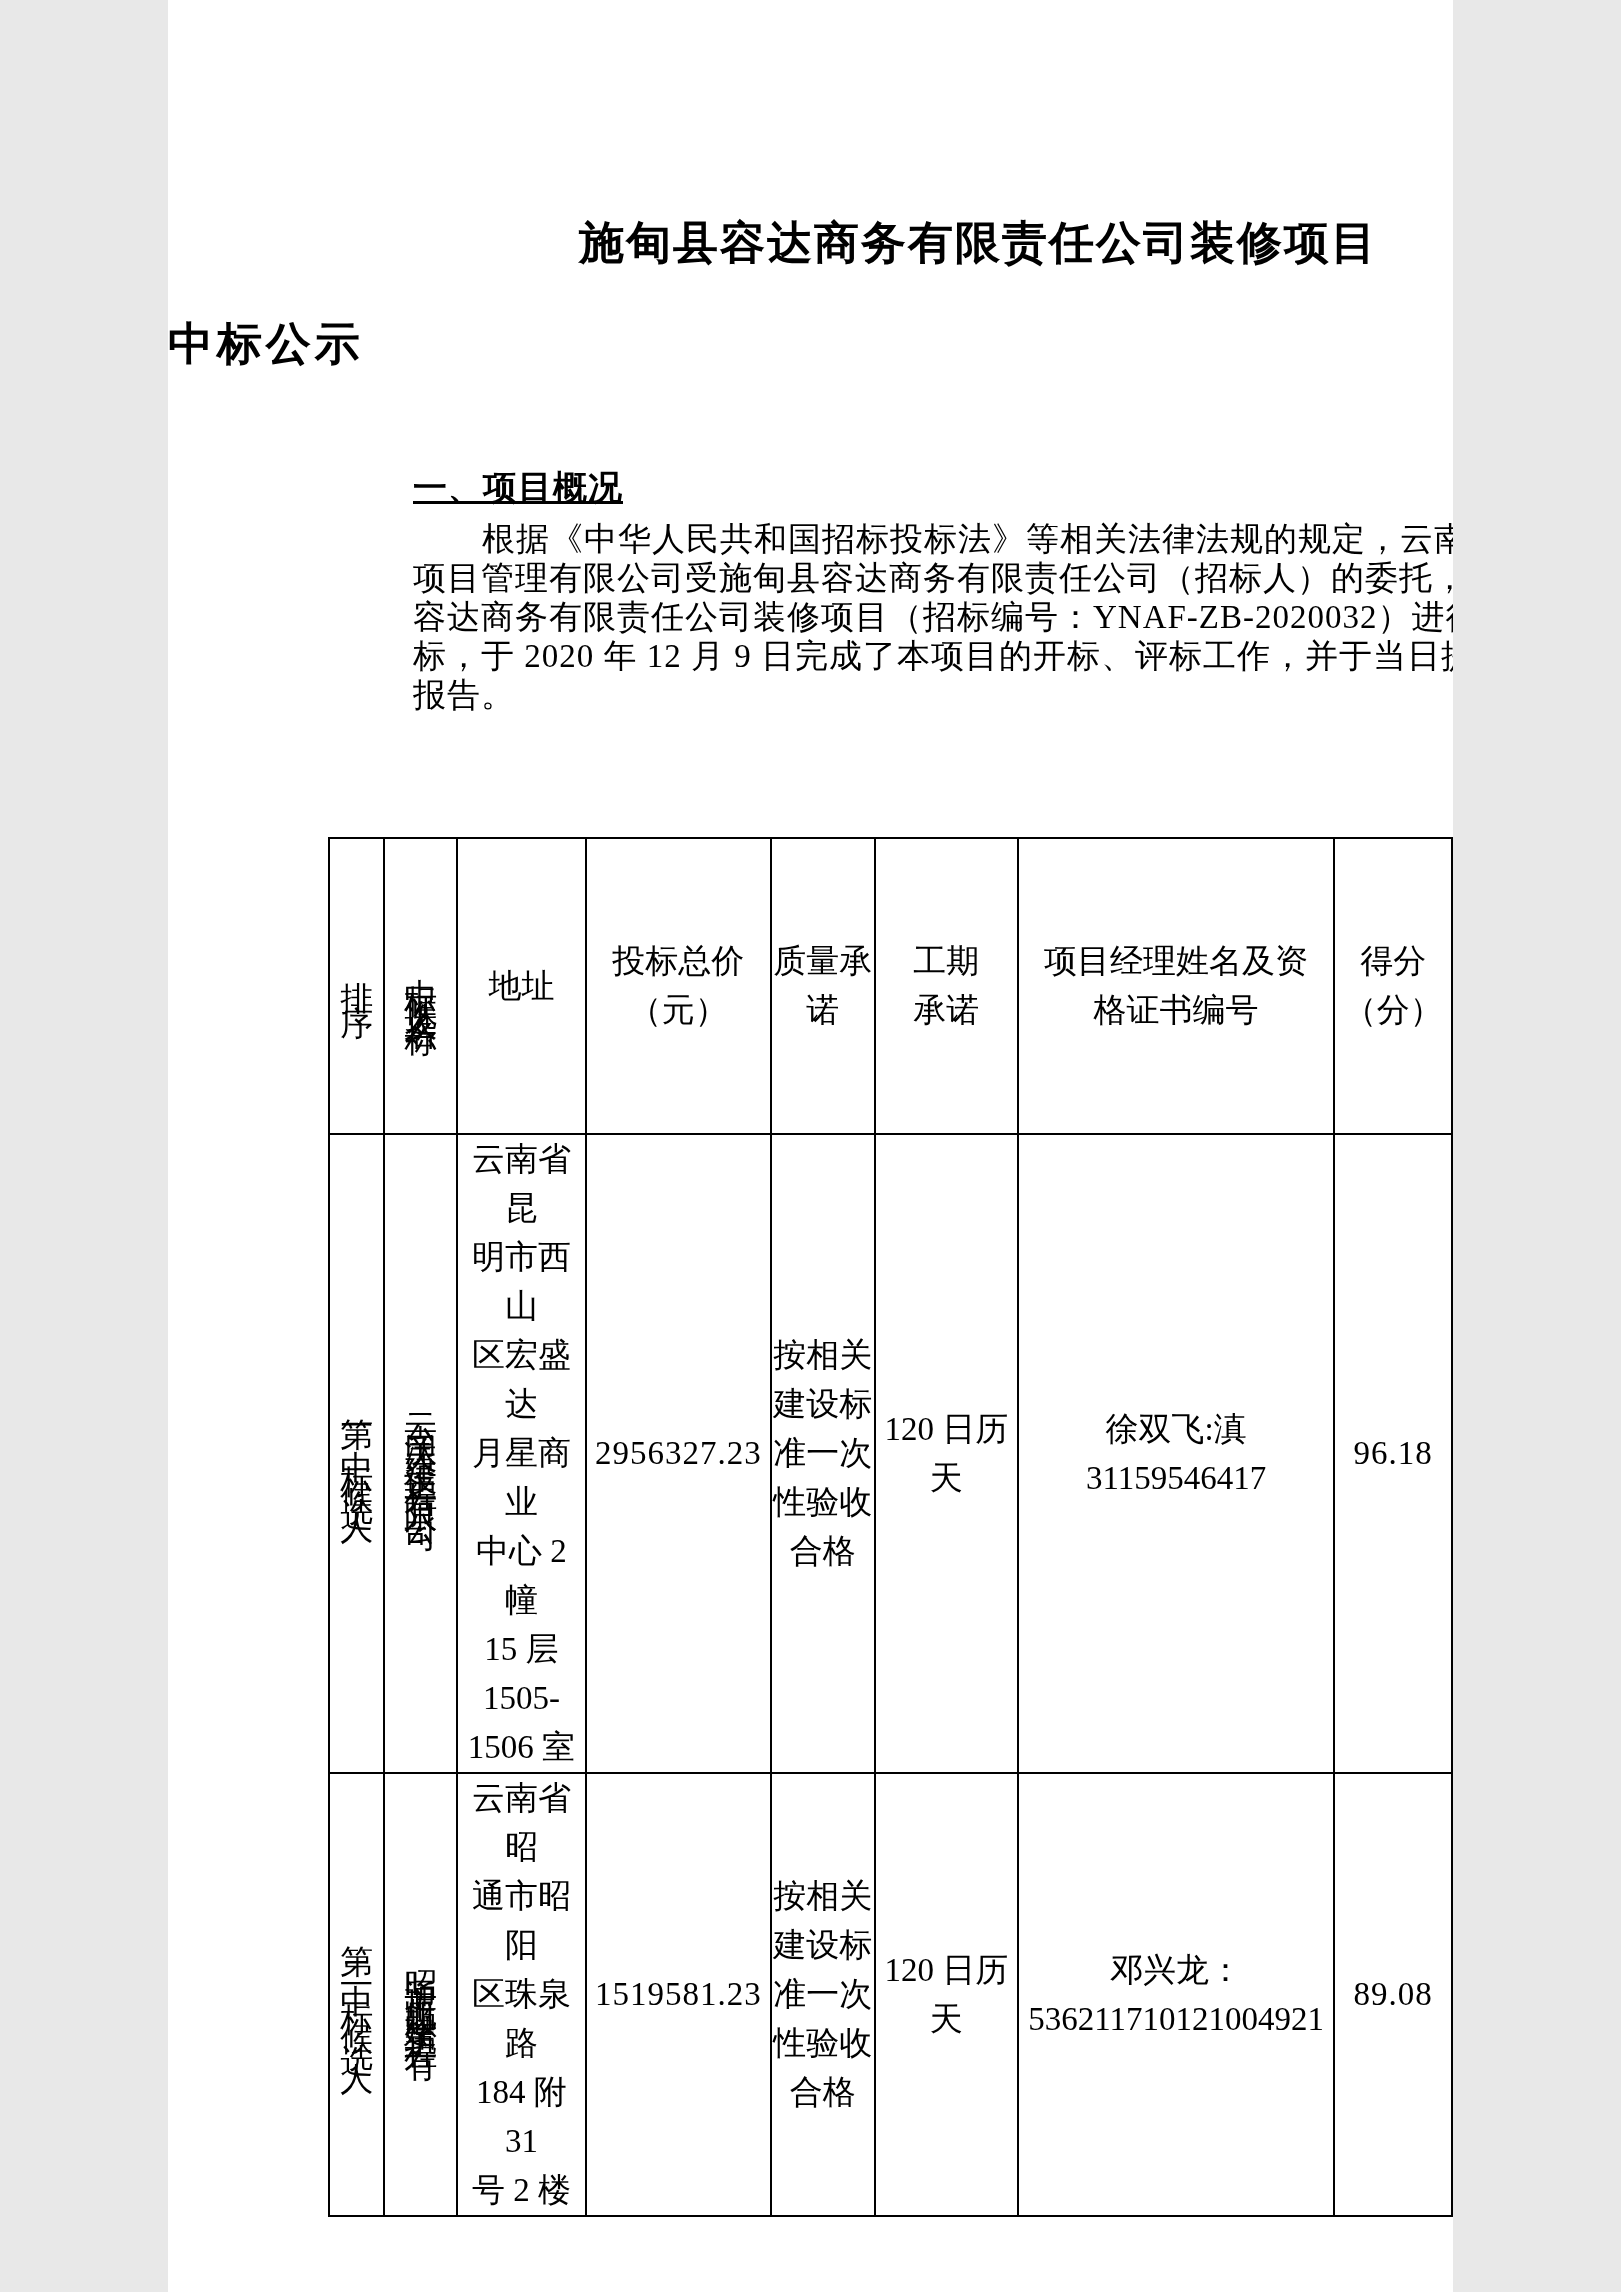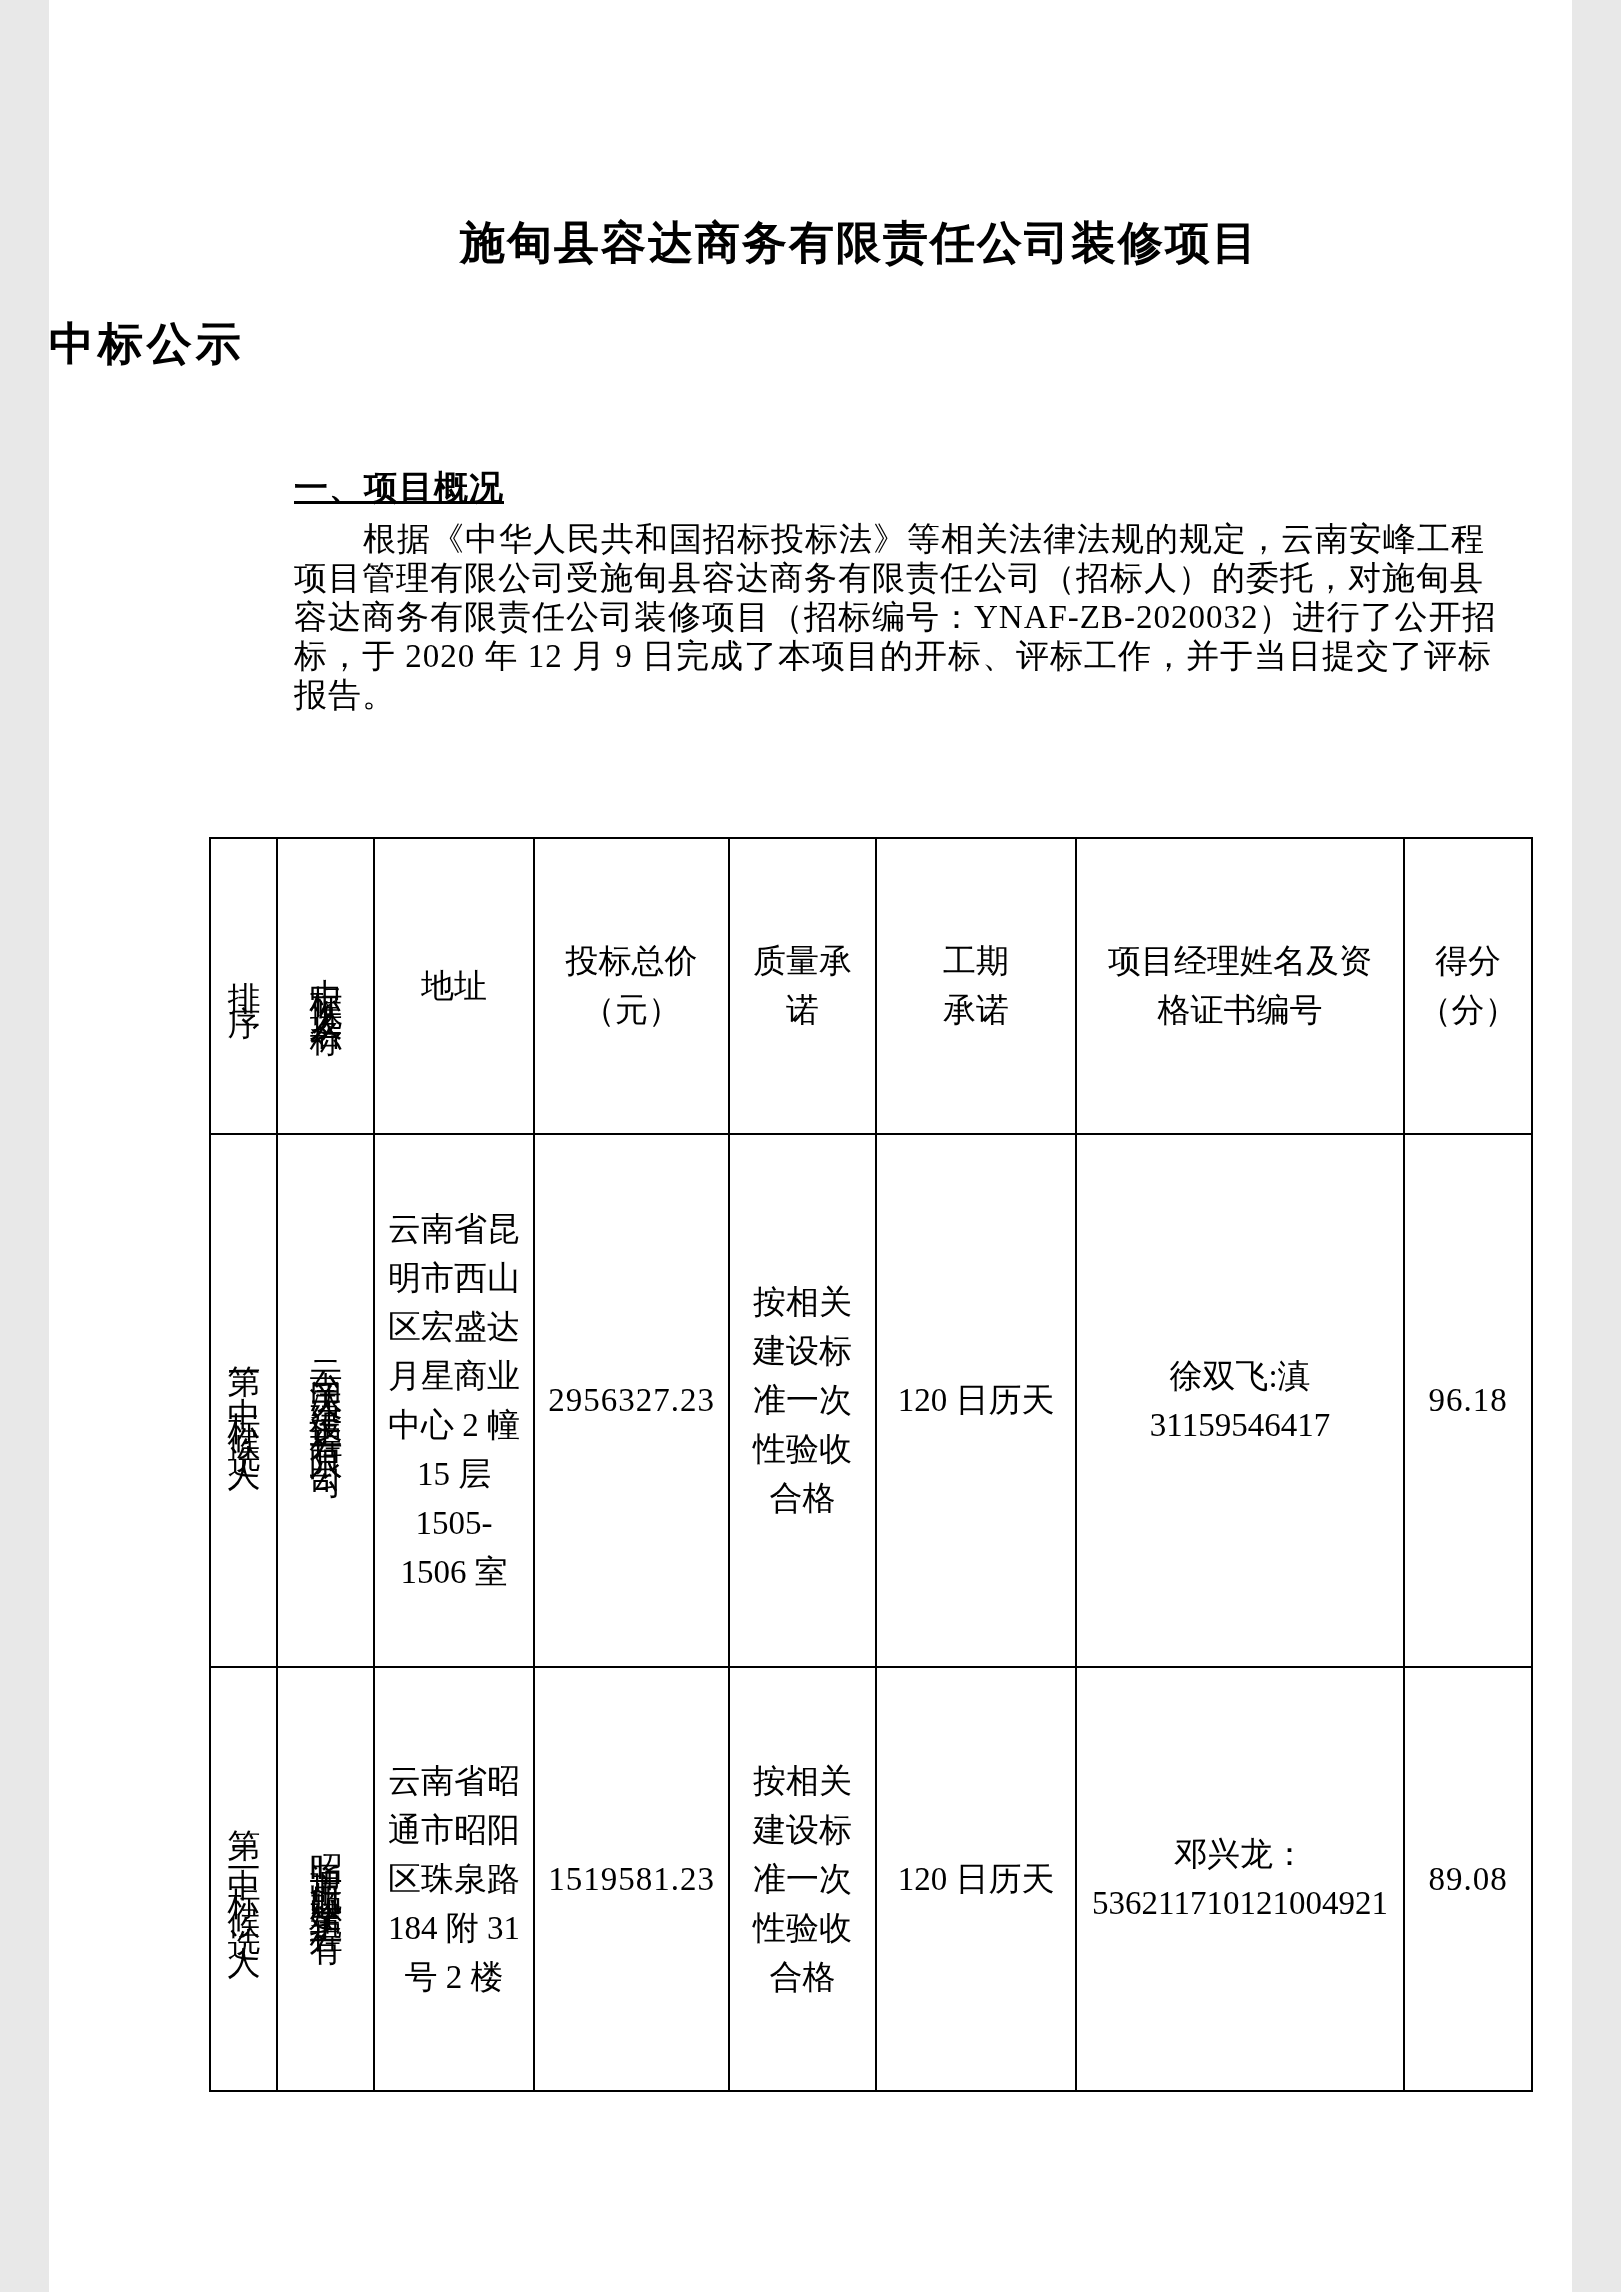--- a/index.html
+++ b/index.html
@@ -1,18 +1,18 @@
 <!DOCTYPE html>
 <html><head>
 <meta charset="utf-8">
 <style>
   html,body{margin:0;padding:0;background:#e8e8e8;}
   .page{
     position:relative;
-    width:1523px;height:2293px;
+    width:1285px;height:2293px;
     background:#ffffff;
     color:#000;
     font-family:"Liberation Serif","DejaVu Serif",serif;
     overflow:hidden;
     margin:0 auto;
   }
   .abs{position:absolute;}
   .doc-title{
     top:213px;left:0;width:1621px;
     text-align:center;

